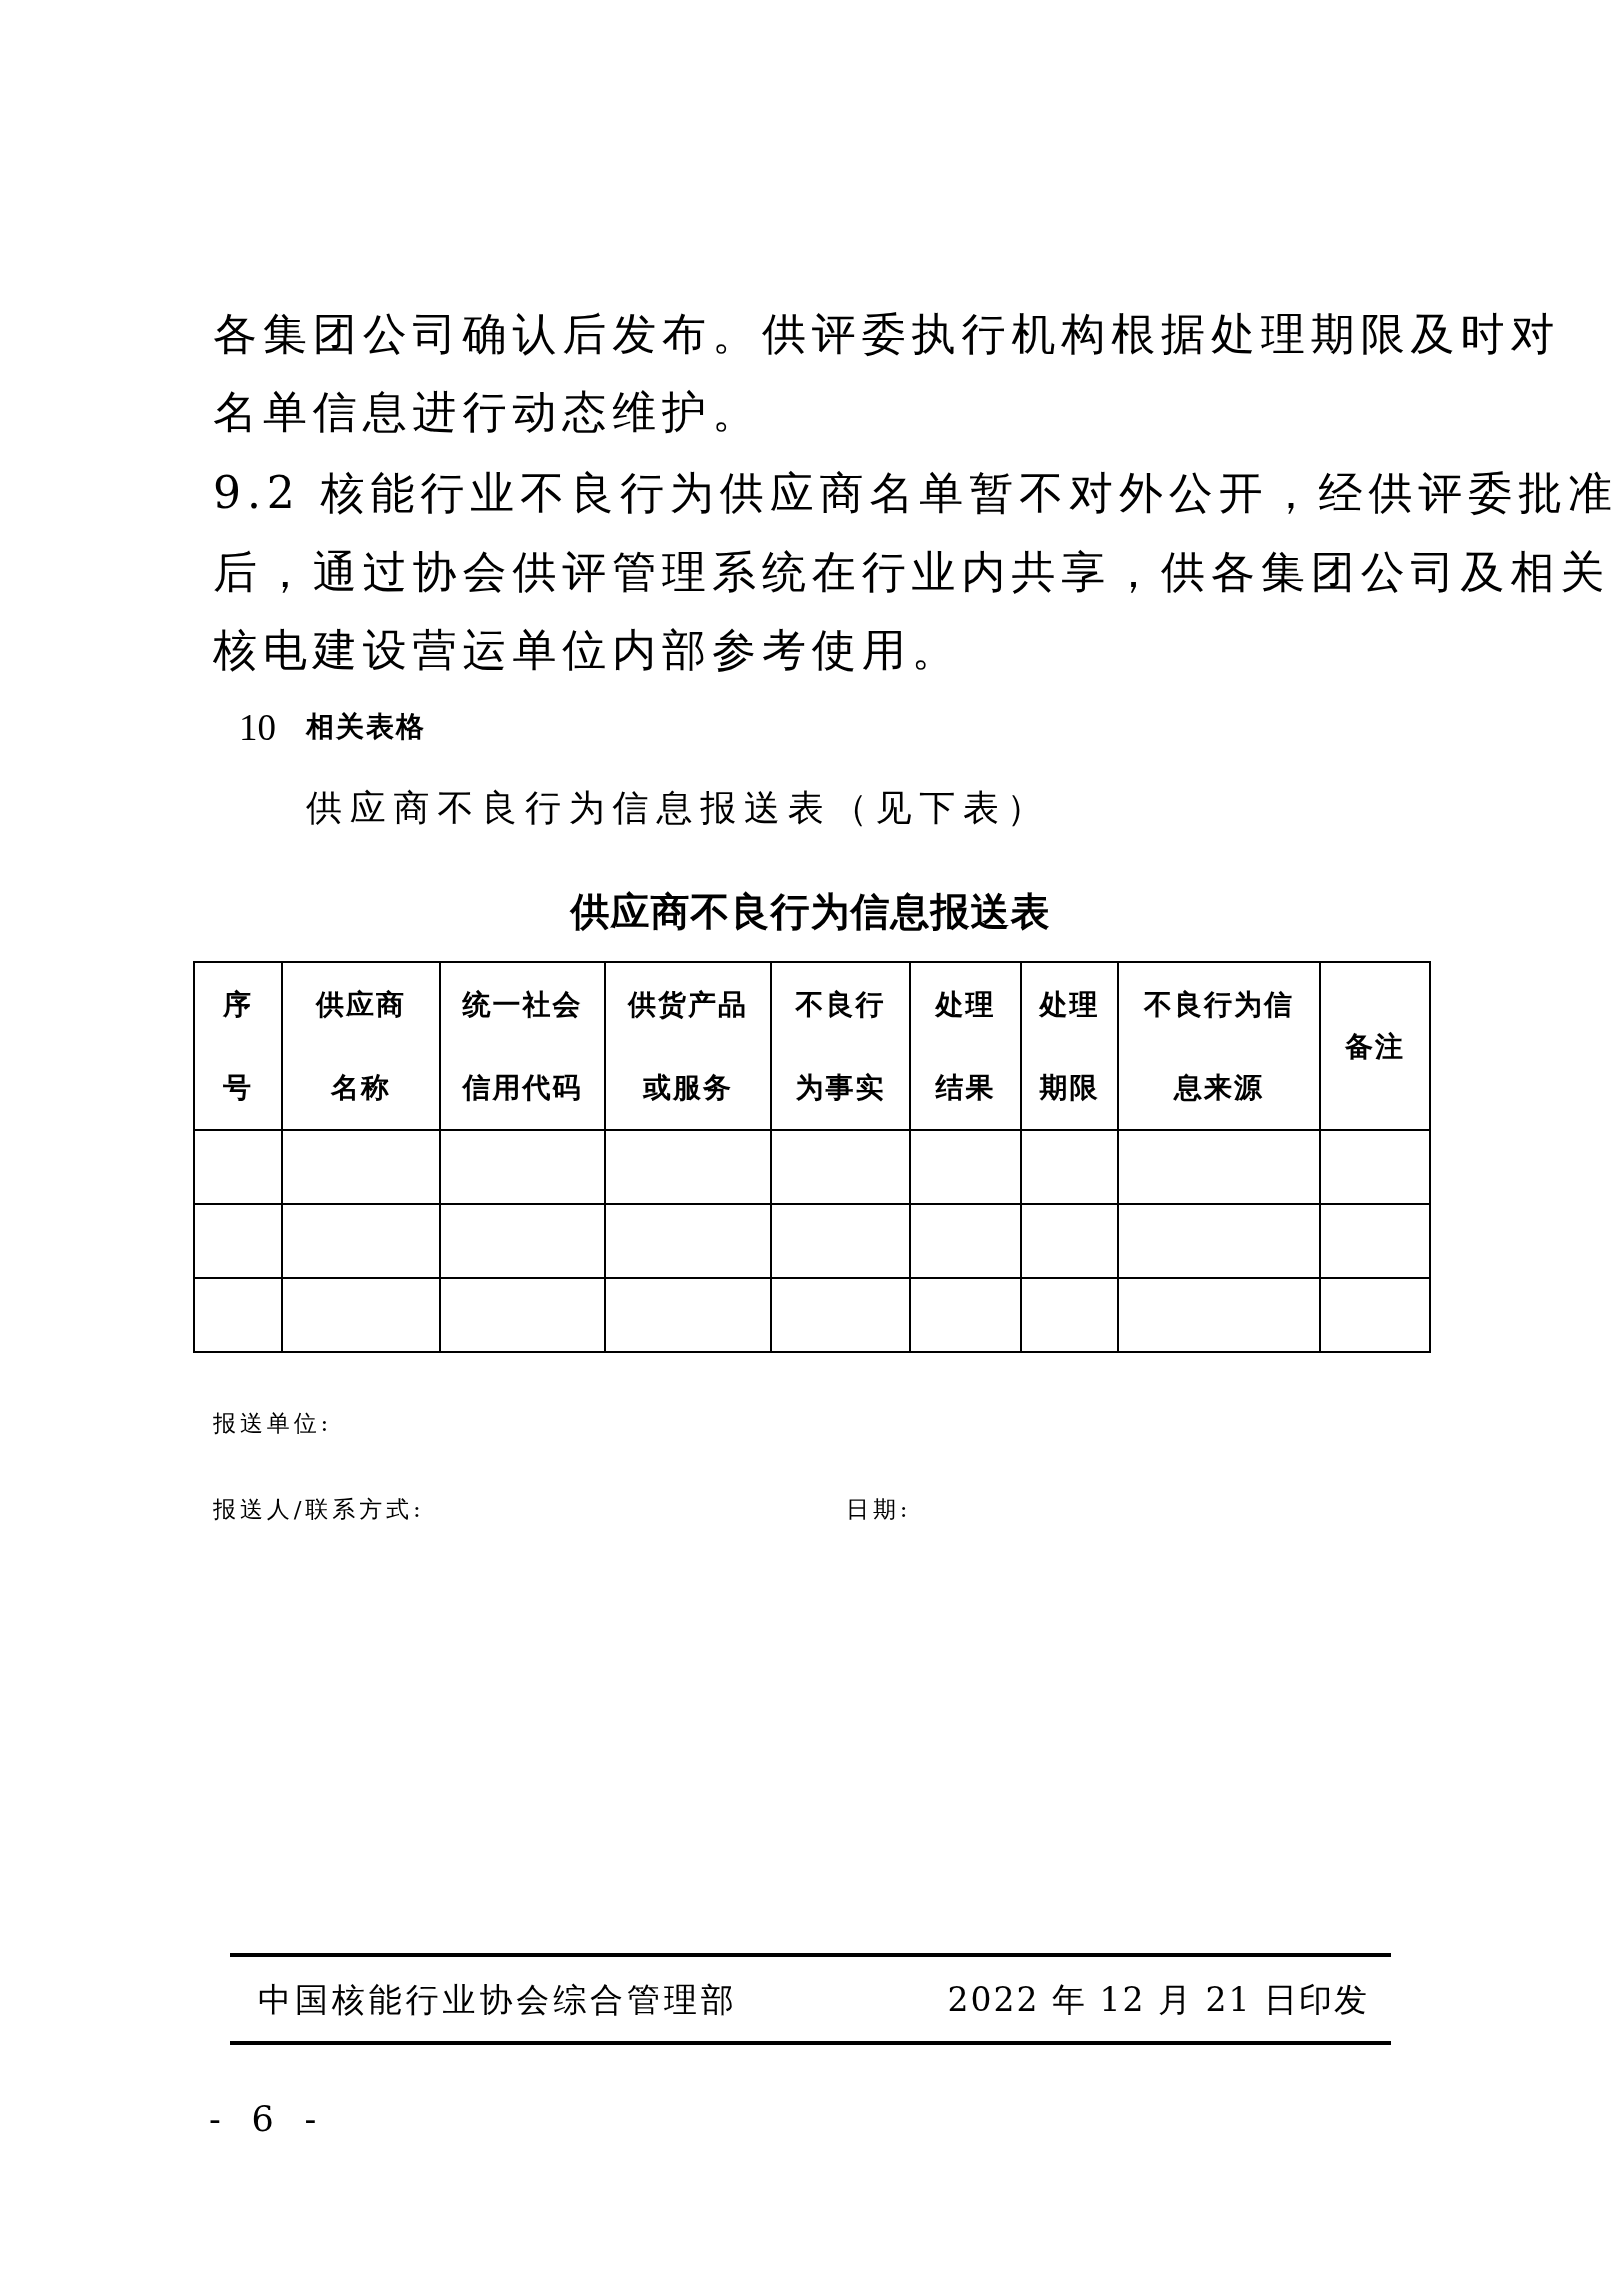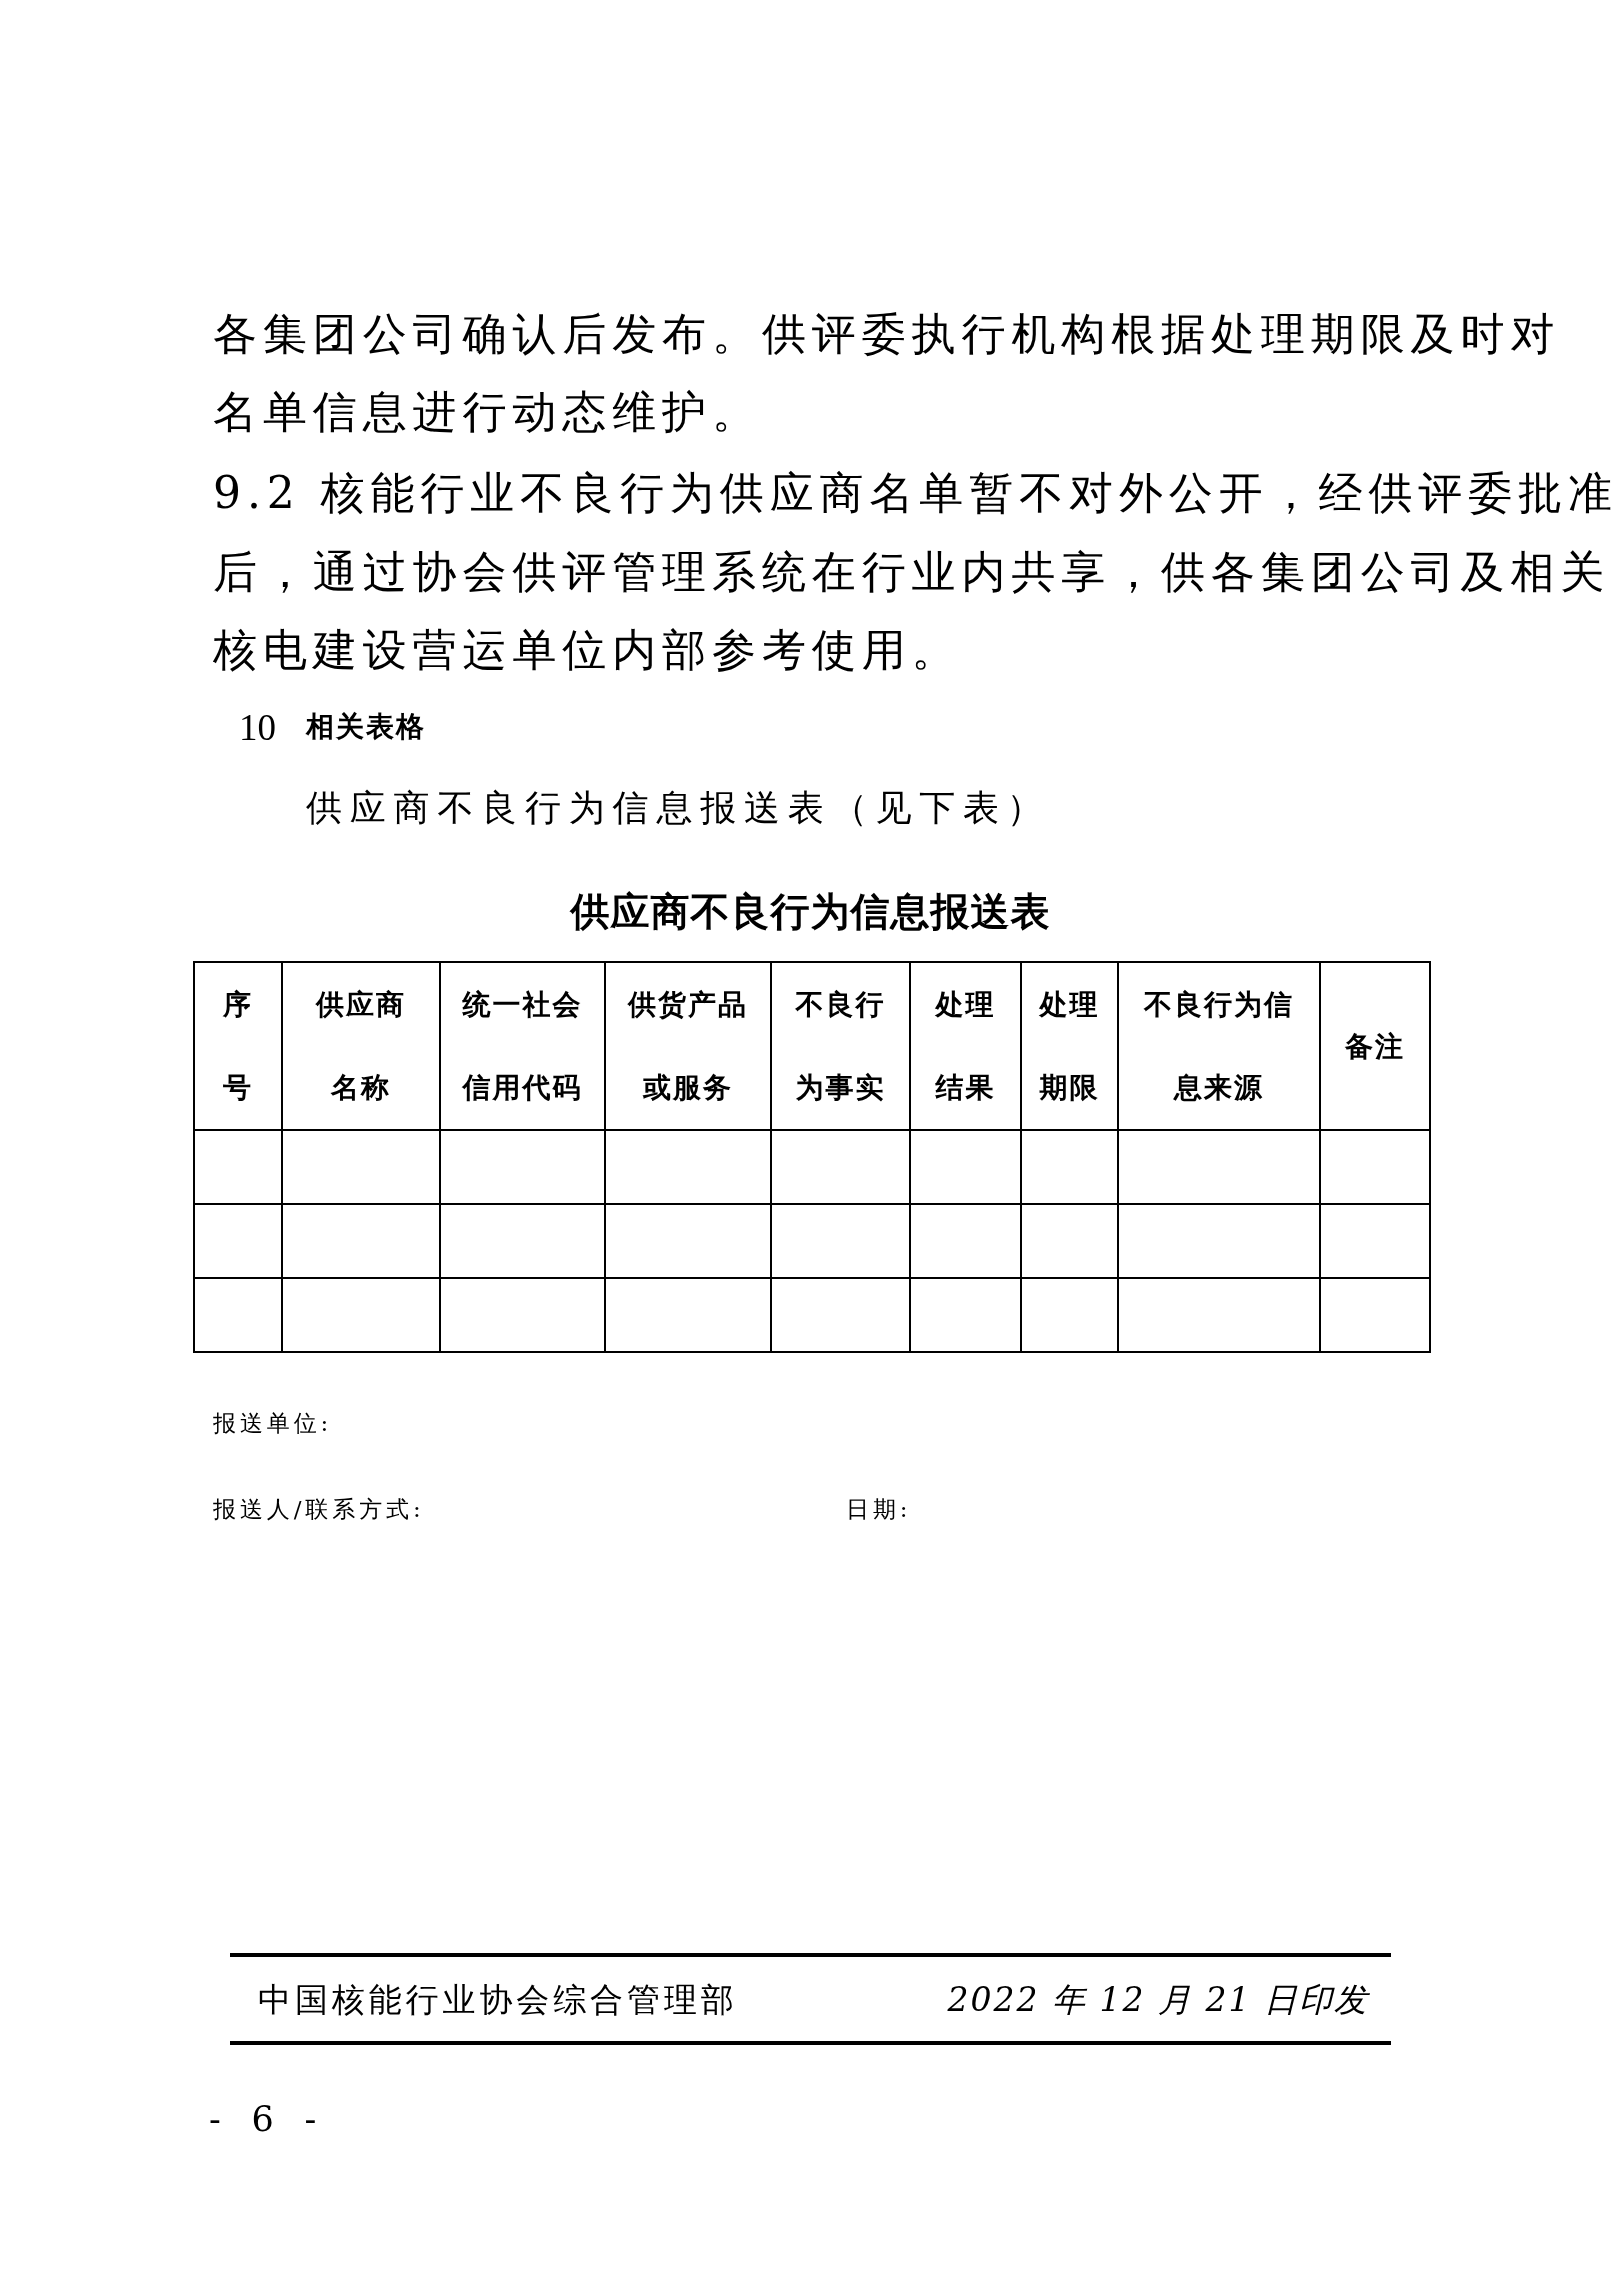--- a/index.html
+++ b/index.html
@@ -121,16 +121,16 @@
   </tr>
 </tbody>
   </table>
 
 <div class="abs form-line" style="top:1402px;">报送单位:</div>
 <div class="abs form-line" style="top:1488px;">报送人/联系方式:</div>
 <div class="abs form-line" style="top:1488px; left:846px;">日期:</div>
 
 <div class="rule" style="top:1953px;"></div>
 <div class="abs footer-text" style="left:258px; top:1978px;">中国核能行业协会综合管理部</div>
-<div class="abs footer-text" style="right:252px; top:1978px; text-align:left; letter-spacing:2px;font-style:italic;">2022 年 12 月 21 日印发</div>
+<div class="abs footer-text" style="right:252px; top:1978px; text-align:left; letter-spacing:2px;">2022 年 12 月 21 日印发</div>
 <div class="rule" style="top:2041px;"></div>
 <div class="abs page-num">- 6 -</div>
 
 
 </body></html>

